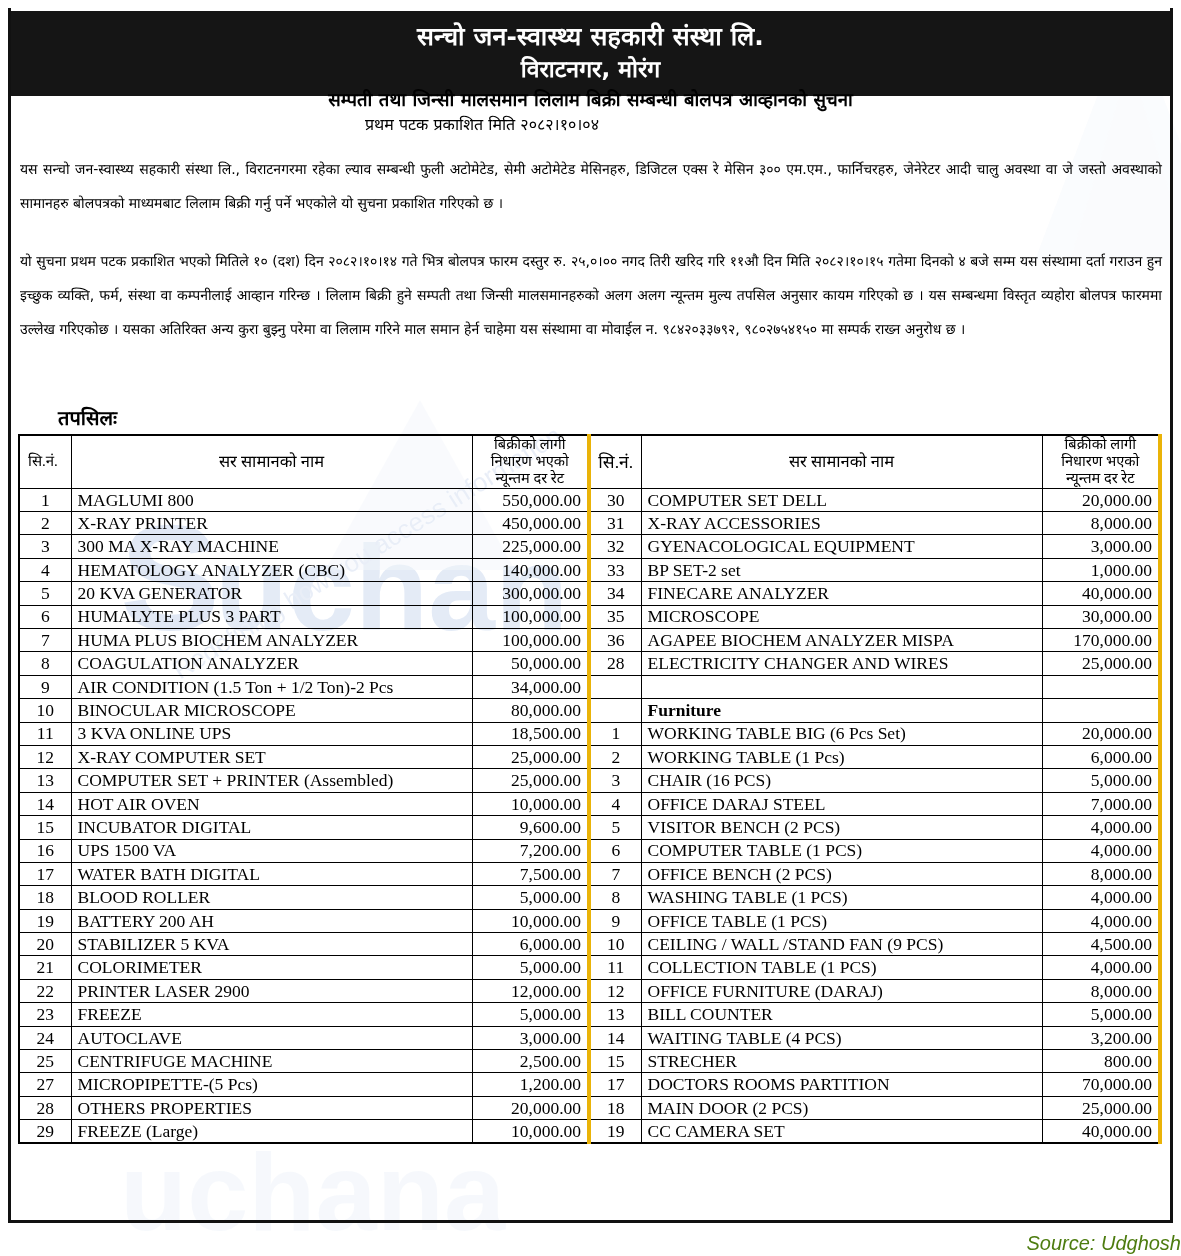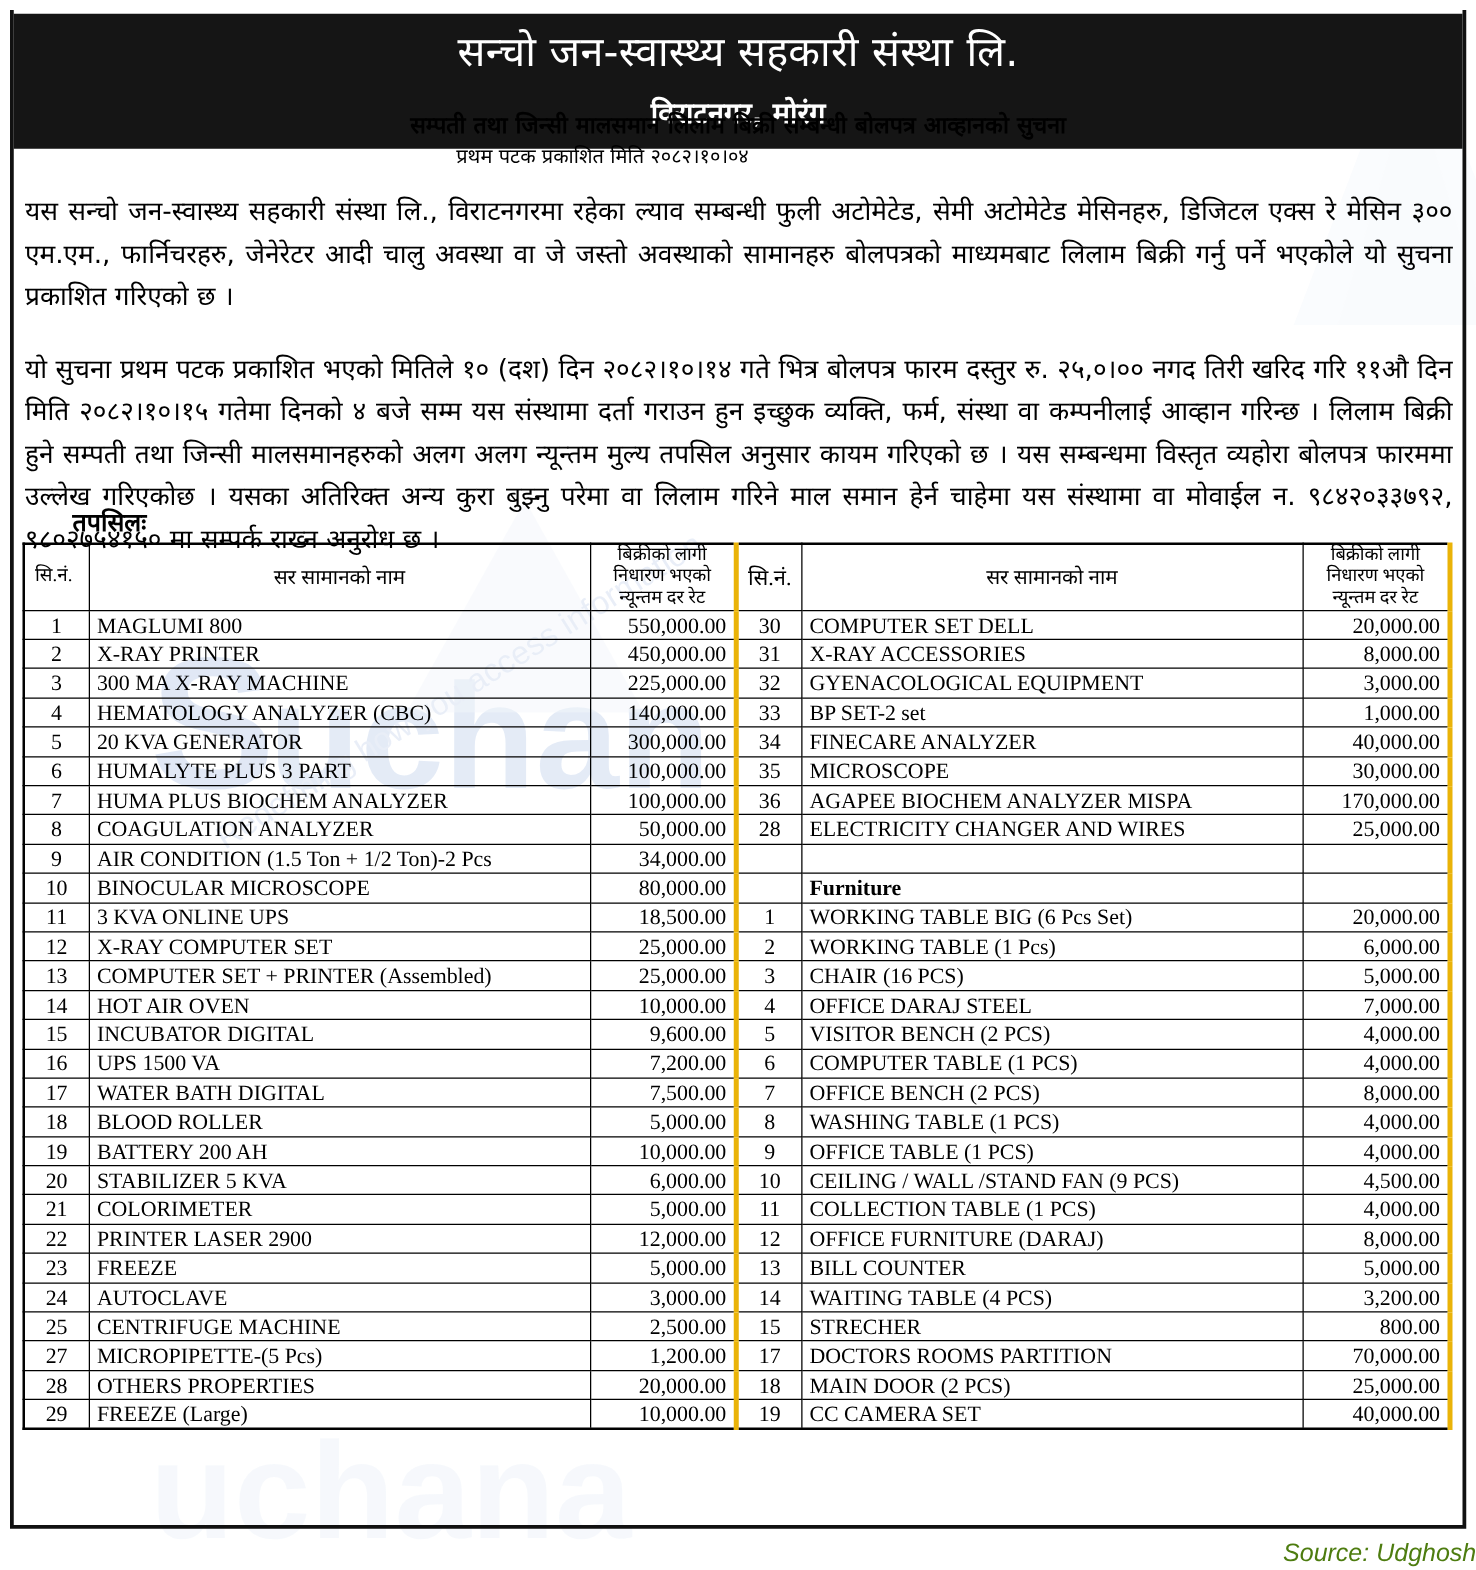--- a/index.html
+++ b/index.html
@@ -69,31 +69,31 @@
     left: 11px; top: 11px;
     width: 1159px;
     background: #151515;
     color: #fff;
     text-align: center;
     padding: 10px 0 12px 0;
     z-index: 3;
   }
   .org-name {
     font-family: "DejaVu Sans", sans-serif;
-    font-size: 33px;
-    font-weight: normal;
+    font-size: 25px;
+    font-weight: bold;
     line-height: 1.30;
     letter-spacing: .2px;
   }
   .org-place {
     font-family: "DejaVu Sans", sans-serif;
     font-size: 23px;
     font-weight: bold;
     line-height: 1.30;
-    margin-top: 13px;
+    margin-top: 1px;
   }
 
   .notice-title {
     position: absolute;
     left: 11px; top: 86px;
     width: 1159px;
     text-align: center;
     font-family: "DejaVu Sans", sans-serif;
     font-size: 18.5px;
     font-weight: bold;
@@ -112,21 +112,21 @@
 
   
   .body-wrap {
     position: absolute;
     left: 20px; top: 152px;
     width: 1142px;
     z-index: 3;
   }
   .para {
     font-family: "DejaVu Sans", sans-serif;
-    font-size: 21px;
+    font-size: 14px;
     line-height: 34px;
     text-align: justify;
     text-justify: inter-word;
     margin: 0 0 8px 0;
   }
   .para.p2 { margin-top: 24px; }
 
   
   .tapsil {
     position: absolute;

